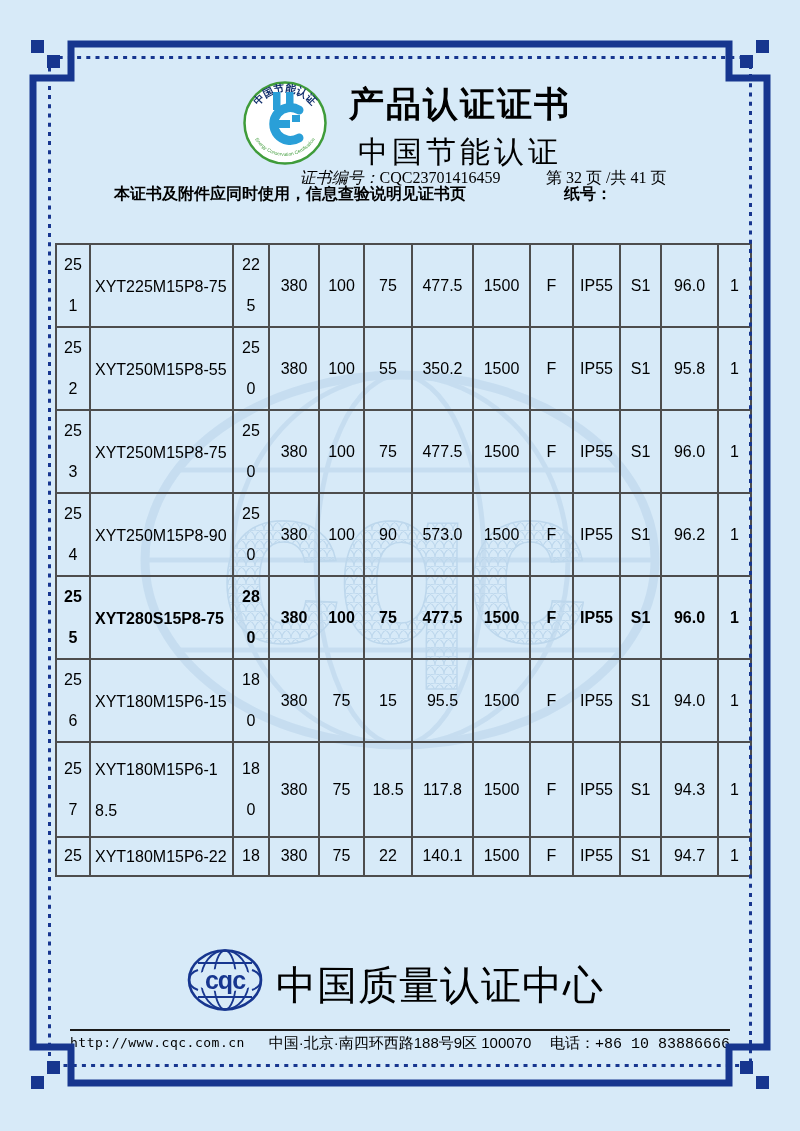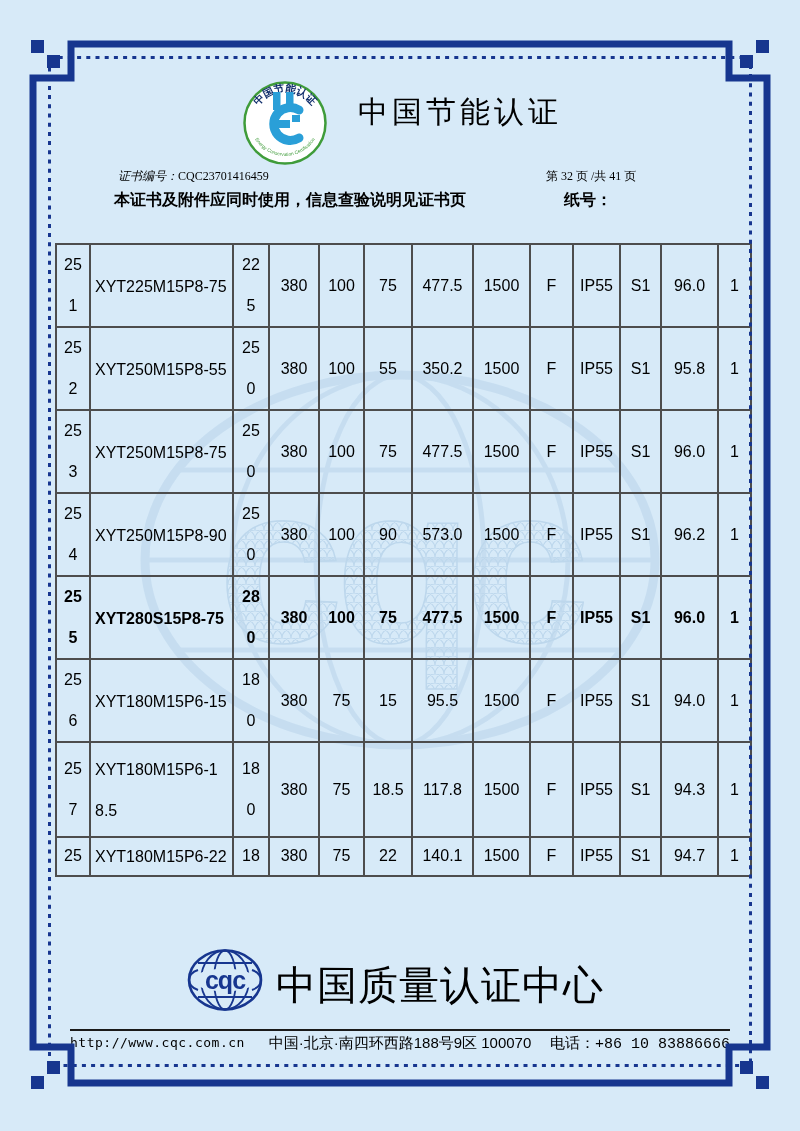--- a/index.html
+++ b/index.html
@@ -15,24 +15,24 @@
   
   #frame{left:0;top:0;z-index:3;pointer-events:none;}
 
   
   #energy-logo{left:243px;top:79px;z-index:2;}
   #title-block{left:320px;top:84px;width:280px;text-align:center;z-index:2;}
   #page-title{font-size:35px;font-weight:bold;letter-spacing:2px;line-height:40px;}
   #page-subtitle{font-size:30px;font-weight:400;letter-spacing:4px;margin-top:8px;}
 
   
-  #meta-line1{left:118px;top:168px;width:564px;font-family:"Liberation Serif","DejaVu Serif",serif;font-size:12px;z-index:2;}
+  #meta-line1{left:118px;top:168px;width:564px;font-family:"Liberation Serif","DejaVu Serif",serif;font-size:16px;z-index:2;text-align:center;}
   #cert-label{font-style:italic;}
   #page-info{position:absolute;left:428px;top:0;white-space:nowrap;}
-  #meta-line2{left:114px;top:190px;width:564px;font-weight:bold;font-size:16px;z-index:2;}
+  #meta-line2{left:114px;top:184px;width:564px;font-weight:bold;font-size:16px;z-index:2;}
   #paper-label{position:absolute;left:450px;top:0;}
 
   
   #watermark{left:120px;top:350px;z-index:0;opacity:.8;}
 
   
   #product-table{position:absolute;left:55px;top:243px;z-index:1;
     border-collapse:collapse;table-layout:fixed;width:695px;background:transparent;}
   #product-table td{border:2px solid #4d4d4d;padding:0;vertical-align:top;font-size:16px;text-align:center;}
   #product-table td.c1{text-align:left;}
@@ -89,20 +89,21 @@
   <g fill="#2a9fd8">
     <path d="M 56,31 A 16.5,16.5 0 1 0 56,59" fill="none" stroke="#2a9fd8" stroke-width="9" stroke-linecap="round"></path>
     <rect x="30" y="13" width="7.5" height="18"></rect>
     <rect x="43" y="13" width="7.5" height="18"></rect>
     <rect x="33" y="41" width="14" height="8"></rect>
     <rect x="49" y="36" width="8" height="7"></rect>
   </g>
 </svg>
 
 <div id="title-block" class="abs">
+  <div id="page-title">产品认证证书</div>
   <div id="page-subtitle">中国节能认证</div>
 </div>
 
 <div id="meta-line1" class="abs">
   <span id="cert-label">证书编号：</span><span>CQC23701416459</span>
   <span id="page-info">第 32 页 /共 41 页</span>
 </div>
 <div id="meta-line2" class="abs">
   <span>本证书及附件应同时使用，信息查验说明见证书页</span>
   <span id="paper-label">纸号：</span>

